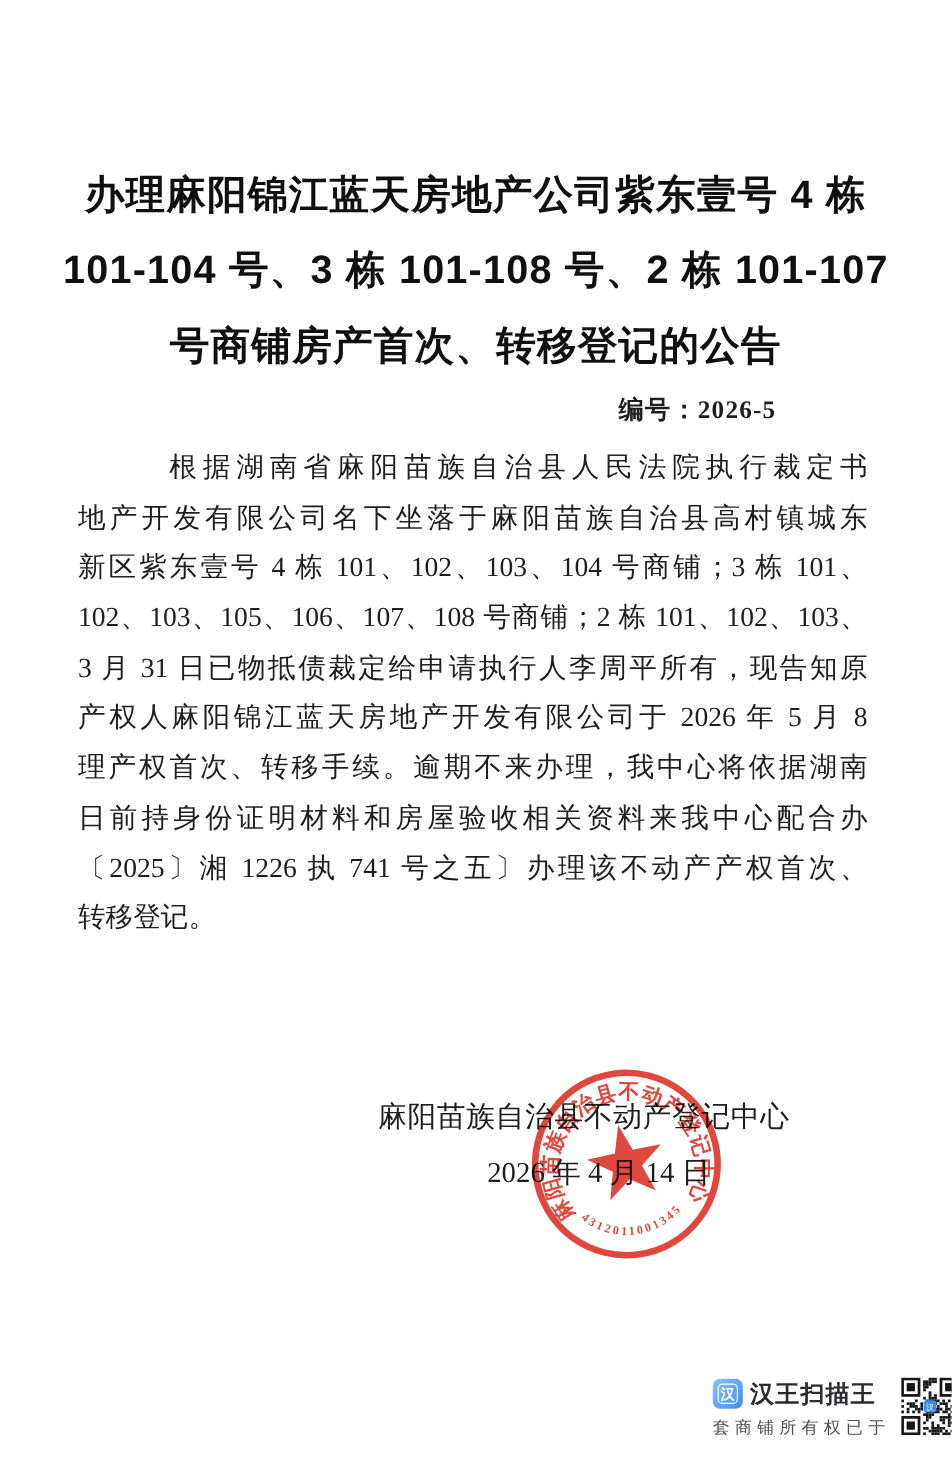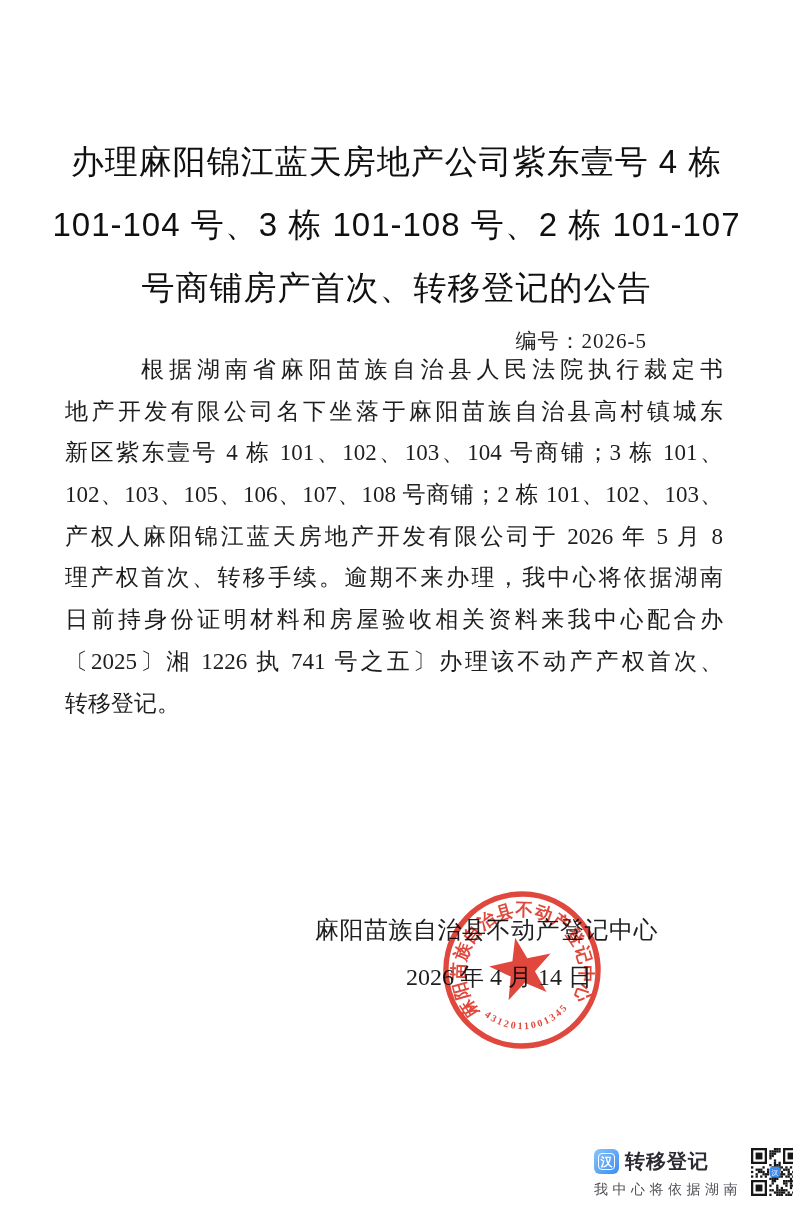--- a/index.html
+++ b/index.html
@@ -11,35 +11,35 @@
     font-family:"Liberation Serif", serif;
     color:var(--text_black, #1e1e1e);
   }
   .page { position:absolute; inset:0; }
 
   
   .title-block {
     position:absolute; top:130px; left:0; right:0;
     text-align:center;
     font-family:"Liberation Sans", sans-serif;
-    font-weight:normal;
+    font-weight:bold;
     font-size:33px;
     color:#101010;
   }
   .title-line { line-height:63px; letter-spacing:1px; }
 
   
   .doc-number {
     position:absolute; top:327px; right:146px;
-    font-size:21px; letter-spacing:1px;
+    font-size:21px; letter-spacing:1px;font-weight:bold;
   }
 
   
   .body-block {
-    position:absolute; top:349px; left:65px; width:658px;
+    position:absolute; top:369px; left:65px; width:658px;
     font-size:23px;
   }
   .body-line {
     height:41.7px; line-height:41.7px;
     text-align:justify; text-align-last:justify;
     white-space:nowrap;
   }
   .body-line.indent { text-indent:76px; }
   .body-line.last { text-align-last:left; white-space:normal; }
 
@@ -104,20 +104,21 @@
     <div class="title-line">号商铺房产首次、转移登记的公告</div>
   </div>
 
   <div class="doc-number">编号：2026-5</div>
 
   <div class="body-block">
     <div class="body-line indent">根据湖南省麻阳苗族自治县人民法院执行裁定书</div>
     <div class="body-line">地产开发有限公司名下坐落于麻阳苗族自治县高村镇城东</div>
     <div class="body-line">新区紫东壹号 4 栋 101、102、103、104 号商铺；3 栋 101、</div>
     <div class="body-line">102、103、105、106、107、108 号商铺；2 栋 101、102、103、</div>
+    <div class="body-line">3 月 31 日已物抵债裁定给申请执行人李周平所有，现告知原</div>
     <div class="body-line">产权人麻阳锦江蓝天房地产开发有限公司于 2026 年 5 月 8</div>
     <div class="body-line">理产权首次、转移手续。逾期不来办理，我中心将依据湖南</div>
     <div class="body-line">日前持身份证明材料和房屋验收相关资料来我中心配合办</div>
     <div class="body-line">〔2025〕湘 1226 执 741 号之五〕办理该不动产产权首次、</div>
     <div class="body-line last">转移登记。</div>
   </div>
 
   <div class="signature">麻阳苗族自治县不动产登记中心</div>
   <div class="issue-date">2026 年 4 月 14 日</div>
 
@@ -135,23 +136,23 @@
       <textPath href="#sealBottomArc" startOffset="0" textLength="92" lengthAdjust="spacing">4312011001345</textPath>
     </text>
   </svg>
 
   <div class="footer">
     <div class="footer-left">
       <div class="brand-row">
         <div class="app-icon">
           <div class="app-icon-inner">汉</div>
         </div>
-        <div class="app-name">转移登记</div>
+        <div class="app-name">汉王扫描王</div>
       </div>
-      <div class="tagline">我中心将依据湖南</div>
+      <div class="tagline">套商铺所有权已于</div>
     </div>
     <svg class="qr" viewBox="0 0 42 42">
       <rect x="0" y="0" width="42" height="42" fill="#ffffff"></rect>
       <g fill="#161616">
           <rect x="20" y="0" width="2" height="2"></rect>
           <rect x="22" y="0" width="2" height="2"></rect>
           <rect x="24" y="0" width="2" height="2"></rect>
           <rect x="16" y="2" width="2" height="2"></rect>
           <rect x="18" y="2" width="2" height="2"></rect>
           <rect x="20" y="2" width="2" height="2"></rect>

